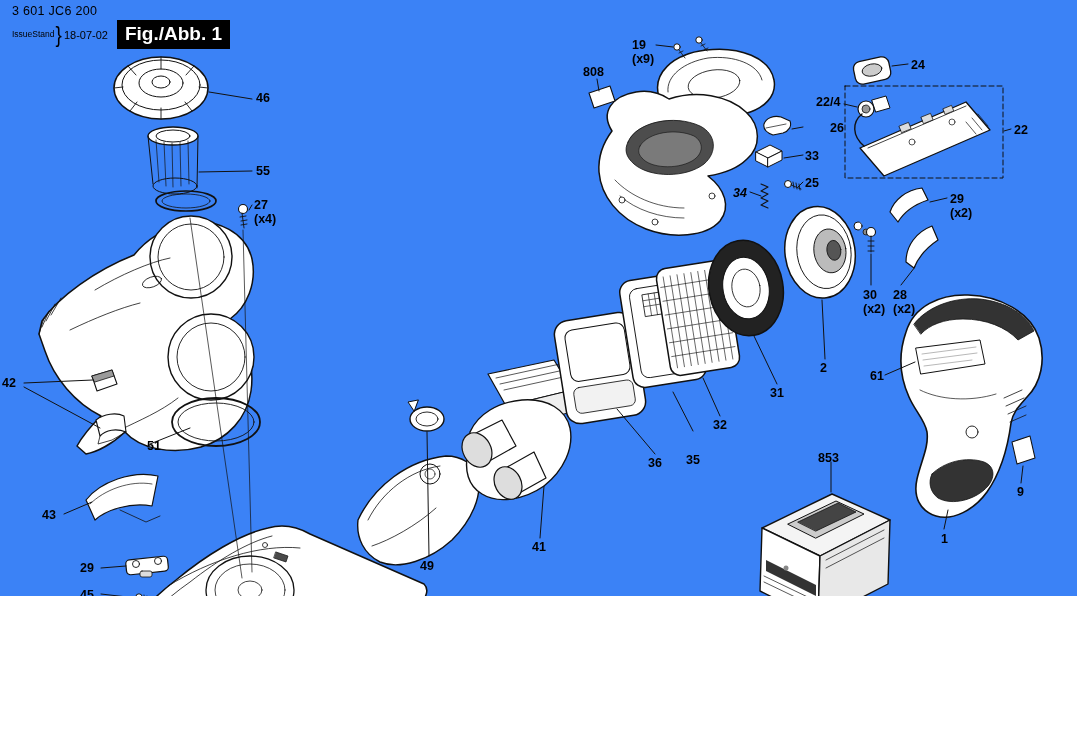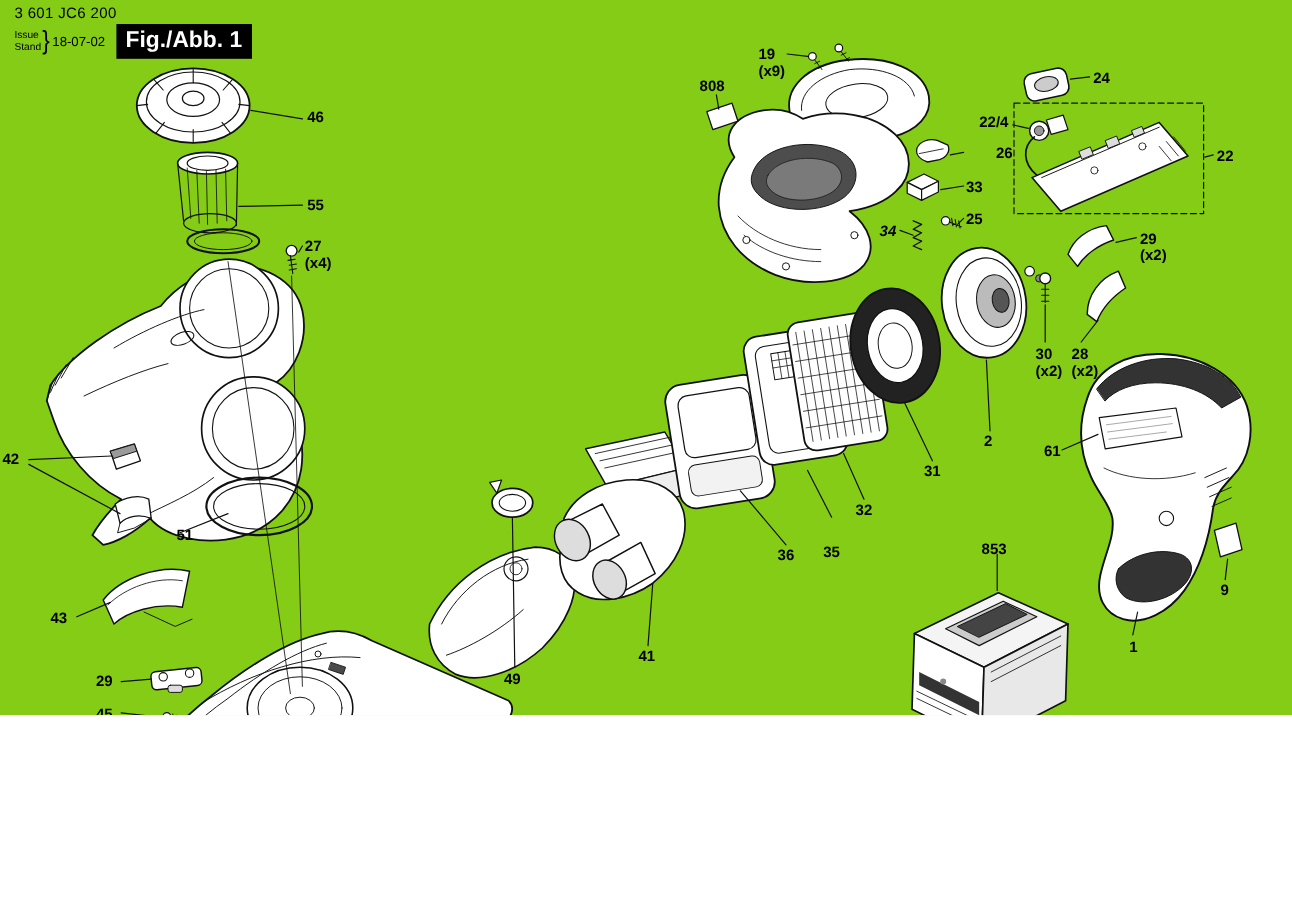--- a/index.html
+++ b/index.html
@@ -1,32 +1,32 @@
 <!DOCTYPE html>
 <html><head>
 <meta charset="utf-8">
 <style>
   * { box-sizing: border-box; }
   html, body { margin: 0; padding: 0; background: #fff; }
   .page {
     position: relative;
     width: 1077px;
     height: 596px;
-    background: #84cc16;
+    background: #3b82f6;
     font-family: "Liberation Sans", sans-serif;
     overflow: hidden;
     padding-left: 16px;
   }
   .diagram-svg { position: absolute; left: 0; top: 0; }
 
   
   .title-block { position: absolute; left: 12px; top: 4px; color: #000; }
   .part-number { font-size: 12.5px; letter-spacing: 0.3px; }
   .issue-row { display: flex; align-items: center; margin-top: 2px; }
-  .issue-stack { display: flex; flex-direction: column; font-size: 8.5px; line-height: 9.5px; }
+  .issue-stack { display: flex; flex-direction: row; font-size: 8.5px; line-height: 9.5px; }
   .brace { font-size: 19px; font-weight: 300; margin: 0 2px 0 1px; transform: scaleY(1.15); }
   .issue-date { font-size: 11px; margin-right: 9px; }
   .fig-badge {
     background: #000; color: #fff; font-weight: bold;
     font-size: 19px; padding: 3px 8px 4px 8px; white-space: nowrap;
   }
 
   
   .callout-layer { position: absolute; left: 0; top: 0; width: 100%; height: 100%; pointer-events: none; }
   .callout {

